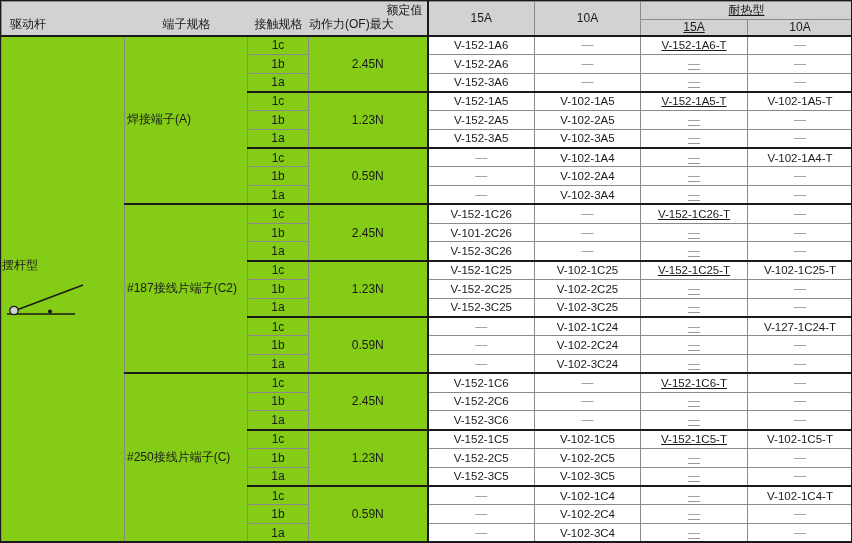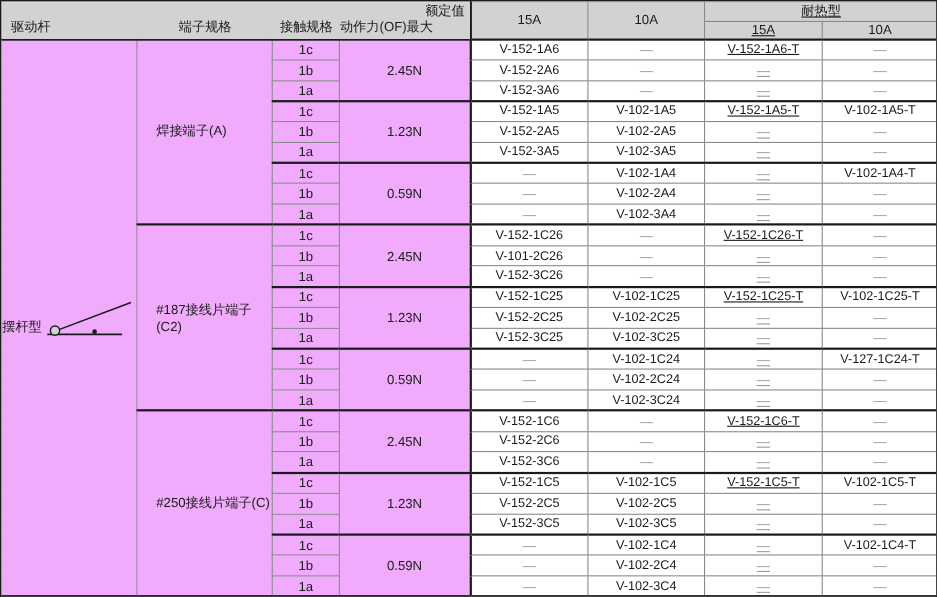--- a/index.html
+++ b/index.html
@@ -16,30 +16,30 @@
   .hl { position: absolute; bottom: 2px; font-size: 12px; white-space: nowrap; }
   .hl.drive   { left: 8px; }
   .hl.terminal{ left: 123px; width: 123px; text-align: center; }
   .hl.contact { left: 246px; width: 61px; }
   .hl.force   { left: 307px; width: 119px; text-align: left; }
   .hl.rating  { bottom: auto; top: 0px; right: 4px; }
   th.span2 { border-bottom: 2px solid #1a1a1a; }
   th.heat { border-bottom: 1px solid #8a8a8a; height: 14px; }
   th.sub { border-bottom: 2px solid #1a1a1a; height: 16px; }
   tbody td { height: 18.77px; font-size: 11.5px; text-align: center; vertical-align: middle; background: #fff; }
-  td.lbl { background: #f0abfc; font-size: 12px; }
-  td.term { text-align: left; padding-left: 17px; border-bottom: 2px solid #1a1a1a; margin-top: 14px; }
+  td.lbl { background: #84cc16; font-size: 12px; }
+  td.term { text-align: left; padding-left: 2px; border-bottom: 2px solid #1a1a1a; margin-top: 14px; }
   td.force { border-bottom: 2px solid #1a1a1a; }
   td.driver { border-bottom: 2px solid #1a1a1a; vertical-align: middle; }
   tr.ge td { border-bottom: 2px solid #1a1a1a; }
   td.c15 { border-left: 2px solid #1a1a1a; margin-top: 19px; }
   td.hc, th.hc { border-left: 1px solid #444; text-decoration: underline; }
   th.c15h { border-left: 2px solid #1a1a1a; border-bottom: 2px solid #1a1a1a; }
   td.dash { color: #999; font-size: 12px; }
-  .lever { display: flex; flex-direction: row; align-items: flex-end; font-family: Liberation Serif, serif; }
+  .lever { display: flex; flex-direction: column; align-items: flex-start; font-family: Liberation Serif, serif; }
   .lever-label { font-size: 12px; margin-bottom: 4px; }
   tr.partial td { height: 5px; }
 </style>
 </head>
 <body>
 
 <div class="page">
 <table>
   <colgroup>
     <col style="width:123px">

